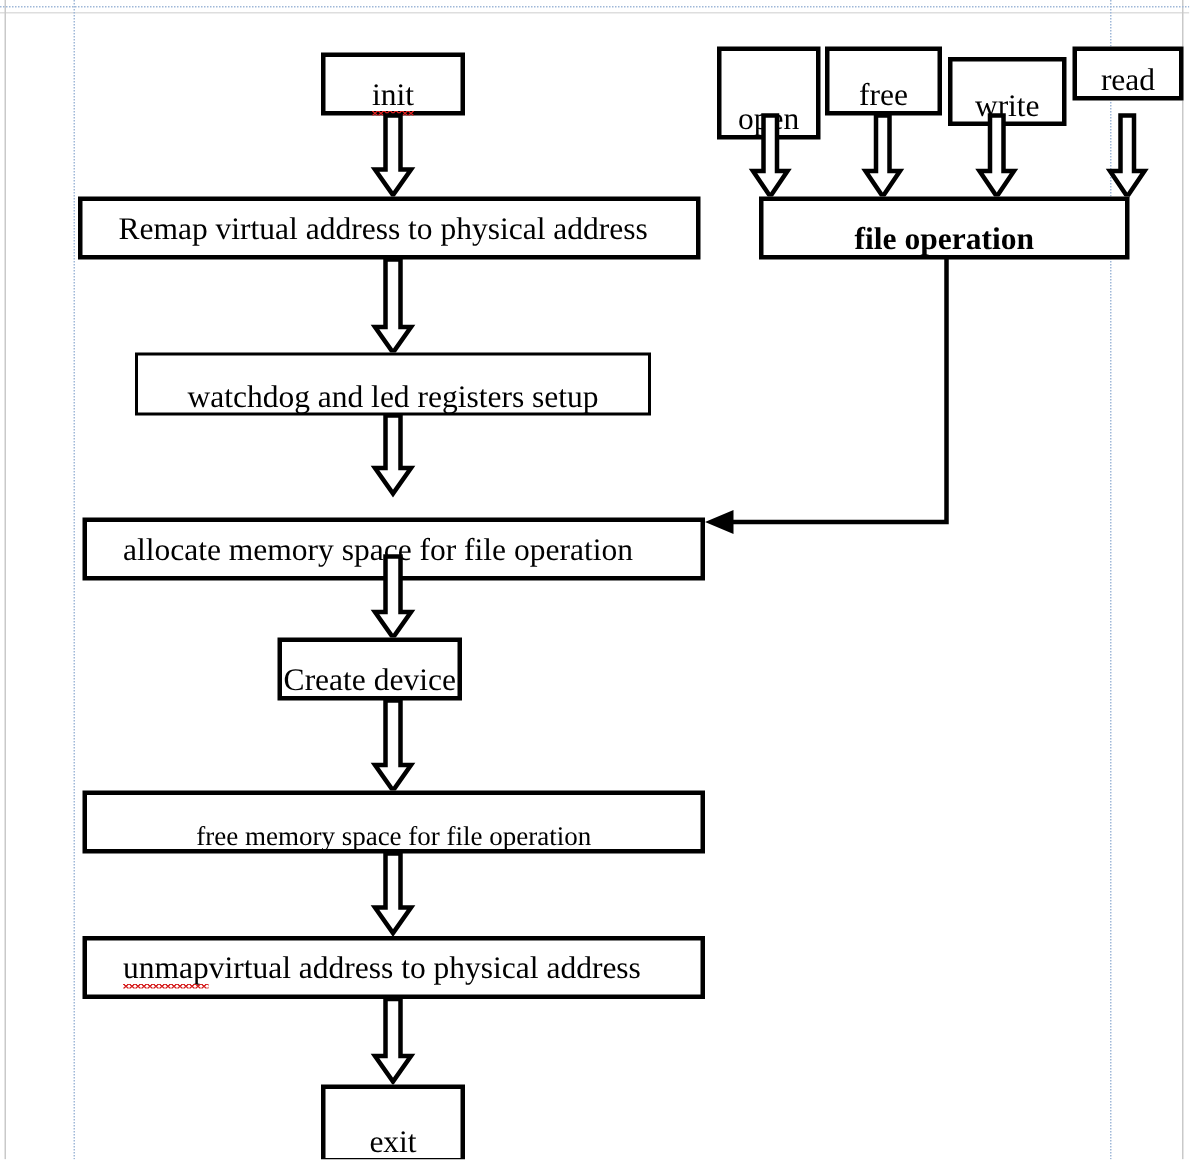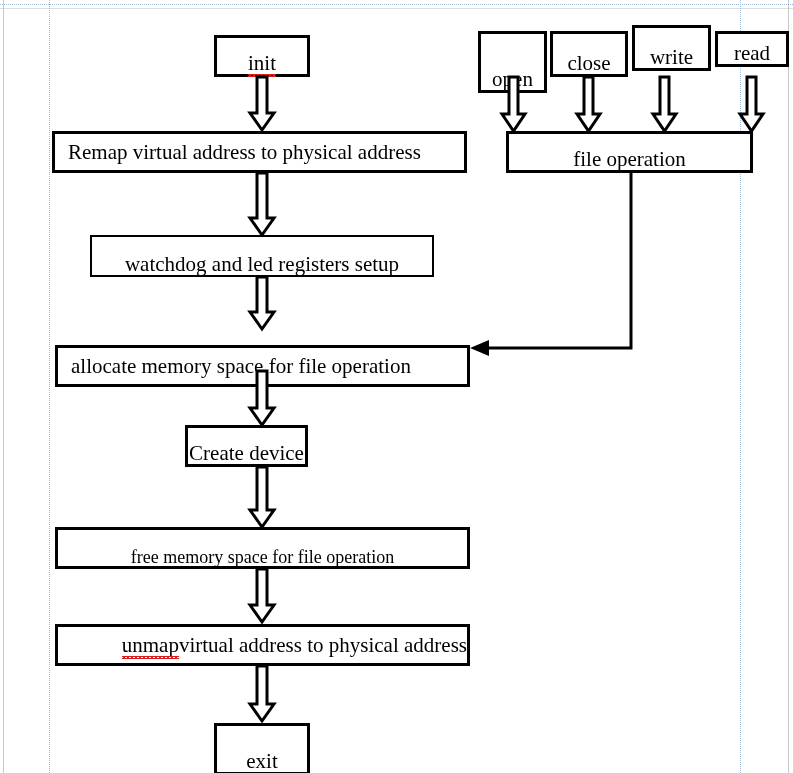--- a/index.html
+++ b/index.html
@@ -62,21 +62,21 @@
     background: #ffffff;
     border: 3px solid #000000;
     display: flex;
     align-items: center;
     color: #000000;
     white-space: nowrap;
     line-height: 1;
   }
   .node.thin { border-width: 2px; }
   .node.center { justify-content: center; align-items: flex-end; }
-  .node.left   { justify-content: flex-start; padding-left: 13px; }
+  .node.left   { justify-content: flex-start; padding-left: 24px; }
   .node .lbl { display: inline-block; }
 
   
   .squiggle {
     position: relative;
     display: inline-block;
   }
   .squiggle::after {
     content: "";
     position: absolute;
@@ -161,60 +161,60 @@
   </svg>
 
   <div class="node center" style="left:55px; top:527px; width:415px; height:42px; font-size:18px;">
     <span class="lbl">free memory space for file operation</span>
   </div>
 
   <svg class="blockarrow" style="left:248px; top:569px;" width="28" height="56" viewBox="0 0 28 56">
     <polygon points="9,0 19,0 19,36 26,36 14,53 2,36 9,36"></polygon>
   </svg>
 
-  <div class="node left" style="left:55px; top:624px; width:415px; height:42px; font-size:21px;justify-content:flex-end;">
+  <div class="node left" style="left:55px; top:624px; width:415px; height:42px; font-size:21px;">
     <span class="lbl squiggle">unmap</span>
       <span class="lbl"> virtual address to physical address</span>
   </div>
 
   <svg class="blockarrow" style="left:248px; top:666px;" width="28" height="58" viewBox="0 0 28 58">
     <polygon points="9,0 19,0 19,38 26,38 14,55 2,38 9,38"></polygon>
   </svg>
 
   <div class="node center" style="left:214px; top:723px; width:96px; height:52px; font-size:21px;">
     <span class="lbl">exit</span>
   </div>
 
   <div class="node center" style="left:478px; top:31px; width:69px; height:62px; font-size:21px;">
     <span class="lbl">open</span>
   </div>
   <div class="node center" style="left:550px; top:31px; width:78px; height:46px; font-size:21px;">
-    <span class="lbl">close</span>
-  </div>
-  <div class="node center" style="left:632px; top:25px; width:79px; height:46px; font-size:21px;">
+    <span class="lbl">free</span>
+  </div>
+  <div class="node center" style="left:632px; top:38px; width:79px; height:46px; font-size:21px;">
     <span class="lbl">write</span>
   </div>
   <div class="node center" style="left:715px; top:31px; width:74px; height:36px; font-size:21px;">
     <span class="lbl">read</span>
   </div>
 
   <svg class="blockarrow" style="left:501px; top:77px;" width="26" height="57" viewBox="0 0 26 57">
     <polygon points="8,0 17,0 17,37 24,37 12.5,54 1,37 8,37"></polygon>
   </svg>
   <svg class="blockarrow" style="left:576px; top:77px;" width="26" height="57" viewBox="0 0 26 57">
     <polygon points="8,0 17,0 17,37 24,37 12.5,54 1,37 8,37"></polygon>
   </svg>
   <svg class="blockarrow" style="left:652px; top:77px;" width="26" height="57" viewBox="0 0 26 57">
     <polygon points="8,0 17,0 17,37 24,37 12.5,54 1,37 8,37"></polygon>
   </svg>
   <svg class="blockarrow" style="left:739px; top:77px;" width="26" height="57" viewBox="0 0 26 57">
     <polygon points="8,0 17,0 17,37 24,37 12.5,54 1,37 8,37"></polygon>
   </svg>
 
-  <div class="node center" style="left:506px; top:131px; width:247px; height:42px; font-size:21px;">
+  <div class="node center" style="left:506px; top:131px; width:247px; height:42px; font-size:21px;font-weight:bold;">
     <span class="lbl">file operation</span>
   </div>
 
   <svg class="connector" style="left:0px; top:0px;" width="793" height="773" viewBox="0 0 793 773">
     <path d="M 631 172 L 631 348 L 484 348"></path>
     <polygon class="head" points="470 348 489 340 489 356"></polygon>
   </svg>
 
 </div>
 

